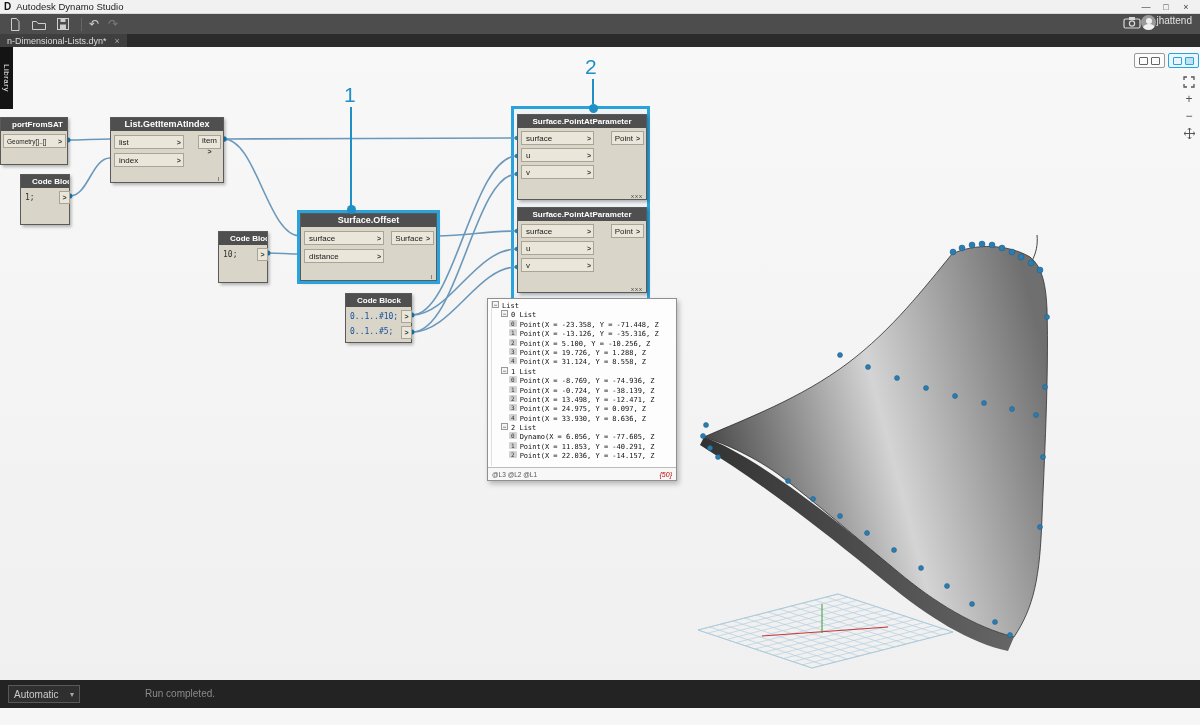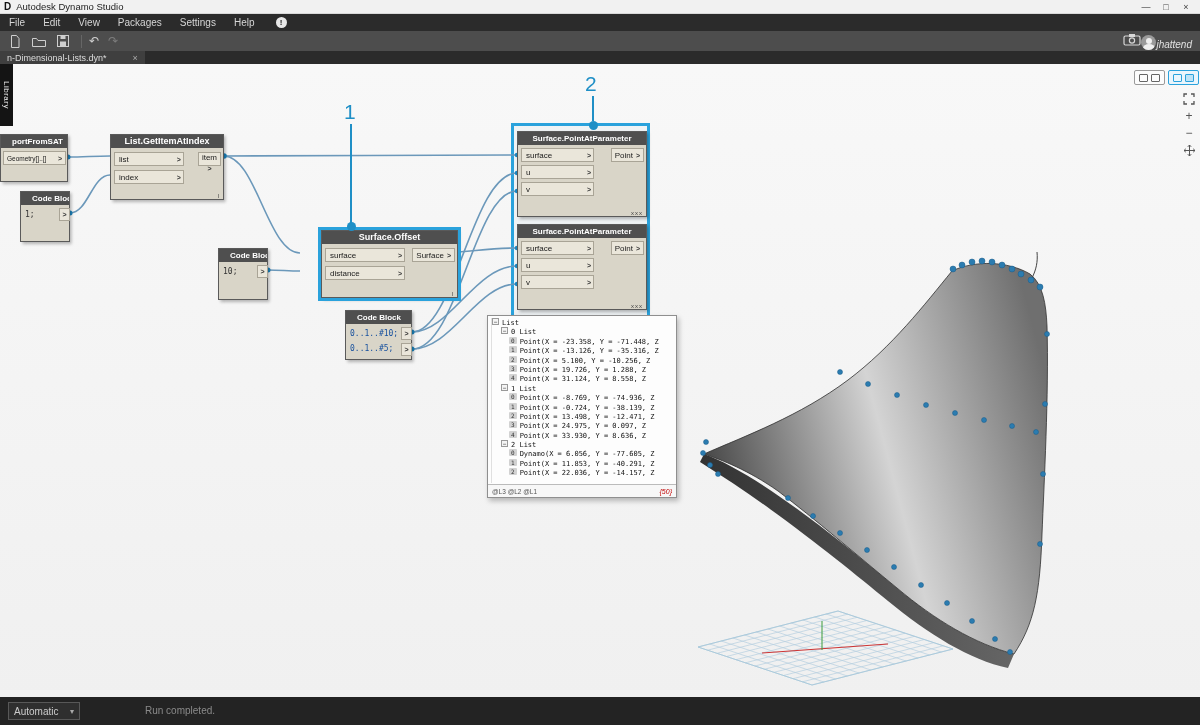--- a/index.html
+++ b/index.html
@@ -16,29 +16,29 @@
   .menubar { height:17px; background:#2b2b2b; display:flex; align-items:center; font-size:10px; color:#d6d6d6; }
   .menu-item { padding:0 9px; line-height:17px; }
   .info-circle { width:11px; height:11px; border-radius:50%; background:#e8e8e8; color:#222; font-size:8px; font-weight:bold; text-align:center; line-height:11px; margin-left:12px; }
 
   
   .toolbar { height:20px; background:#4d4d4d; display:flex; align-items:center; padding:0 8px; }
   .tool-btn { margin-right:9px; display:flex; align-items:center; }
   .tool-sep { width:1px; height:13px; background:#666; margin:0 7px 0 2px; }
   .glyph-btn { font-size:12px; color:#d0d0d0; line-height:18px; }
   .glyph-btn.dim { color:#7d7d7d; }
-  .toolbar-right { margin-left:auto; display:flex; align-items:flex-end; gap:0;font-style:italic; }
+  .toolbar-right { margin-left:auto; display:flex; align-items:flex-start; gap:0; }
   .avatar { width:15px; height:15px; border-radius:50%; background:#9a9a9a; position:relative; overflow:hidden; }
   .avatar .head { position:absolute; left:4.5px; top:2.5px; width:6px; height:6px; border-radius:50%; background:#efefef; }
   .avatar .body { position:absolute; left:1.5px; top:9px; width:12px; height:8px; border-radius:50%; background:#efefef; }
   .username { font-size:10px; color:#e2e2e2; }
 
   
   .tabbar { height:13px; background:#2b2b2b; display:flex; align-items:flex-end; }
-  .tab { height:13px; background:#3f3f3f; color:#ddd; font-size:9px; display:flex; align-items:center; padding:0 7px; gap:26px; }
+  .tab { height:13px; background:#3f3f3f; color:#ddd; font-size:9px; display:flex; align-items:center; padding:0 7px; gap:8px; }
   .tab-close { color:#aaa; font-size:9px; }
 
   
   .canvas { position:relative; height:633px; background:linear-gradient(#f8f8f8,#f0f0f0); overflow:hidden; }
   #scene { position:absolute; left:0; top:0; pointer-events:none; }
 
   .library-tab { position:absolute; left:0; top:0; width:13px; height:62px; background:#141414; color:#eee; font-size:8px; letter-spacing:.5px; writing-mode:vertical-rl; text-align:center; line-height:13px; }
 
   
   .node { position:absolute; background:#d9d5c8; border:1px solid #5a5a5a; box-shadow:1.5px 2px 3px rgba(0,0,0,.28); }
@@ -47,21 +47,21 @@
   .node-body { position:relative; padding:4px 3px 2px 3px; height:calc(100% - 13px); }
   .port-in { display:flex; align-items:center; justify-content:space-between; background:#eae6da; border:1px solid #a9a496; height:14px; font-size:8px; padding:0 2px 0 4px; margin-bottom:4px; color:#1a1a1a; }
   .port-out { position:absolute; display:flex; align-items:center; gap:3px; background:#eae6da; border:1px solid #a9a496; height:14px; font-size:8px; padding:0 3px; color:#1a1a1a; }
   .chev { font-size:7px; font-weight:bold; color:#333; }
   .lacing { position:absolute; right:3px; bottom:0px; font-size:6px; color:#444; letter-spacing:1px; }
   .inputs { width:66%; }
   .inputs.wide { width:62%; }
   .cb-line { font-family:"DejaVu Sans Mono",monospace; font-size:8px; height:15px; line-height:15px; padding-left:4px; color:#16509e; white-space:nowrap; }
   .cb-line.dark { color:#333; }
   .cb-out { position:absolute; right:-1px; width:11px; height:13px; background:#eae6da; border:1px solid #a9a496; font-size:7px; font-weight:bold; color:#333; display:flex; align-items:center; justify-content:center; }
-  .selected { box-shadow:0 0 0 3px #2aa2dc, 1.5px 2px 3px rgba(0,0,0,.28);margin-left:21px; }
+  .selected { box-shadow:0 0 0 3px #2aa2dc, 1.5px 2px 3px rgba(0,0,0,.28); }
   .group-box { position:absolute; border:3px solid #2aa2dc; background:rgba(90,170,220,0.05); }
 
   
   .ann-label { position:absolute; color:#1f8fc6; font-size:21px; }
   .ann-line { position:absolute; width:2px; background:#1f8fc6; }
   .ann-dot { position:absolute; width:9px; height:9px; border-radius:50%; background:#1f8fc6; z-index:30; }
 
   
   .watch { position:absolute; left:487px; top:251px; width:190px; height:183px; background:#fdfdfd; border:1px solid #8f8f8f; box-shadow:2px 3px 5px rgba(0,0,0,.25); z-index:20; }
   .watch-content { position:absolute; left:3px; right:2px; top:2px; bottom:14px; overflow:hidden; border-left:1px solid #e0e0e0; }
@@ -97,29 +97,20 @@
   <div class="titlebar">
     <span class="logo">D</span>
     <span>Autodesk Dynamo Studio</span>
     <div class="win-controls">
       <span class="win-btn">—</span>
       <span class="win-btn">□</span>
       <span class="win-btn">×</span>
     </div>
   </div>
 
-  <div class="menubar">
-    <span class="menu-item">File</span>
-    <span class="menu-item">Edit</span>
-    <span class="menu-item">View</span>
-    <span class="menu-item">Packages</span>
-    <span class="menu-item">Settings</span>
-    <span class="menu-item">Help</span>
-    <span class="info-circle">!</span>
-  </div>
 
   <div class="toolbar">
     <span class="tool-btn">
       <svg width="14" height="15">
           <path d="M3.5 1.5 h5 l2.5 3 v9 h-7.5 z" fill="none" stroke="#cfcfcf" stroke-width="1"></path>
         </svg>
     </span>
     <span class="tool-btn">
       <svg width="16" height="15">
           <path d="M1.5 4.5 h4 l1.5 2 h7.5 v6 h-13 z" fill="none" stroke="#cfcfcf" stroke-width="1"></path>

